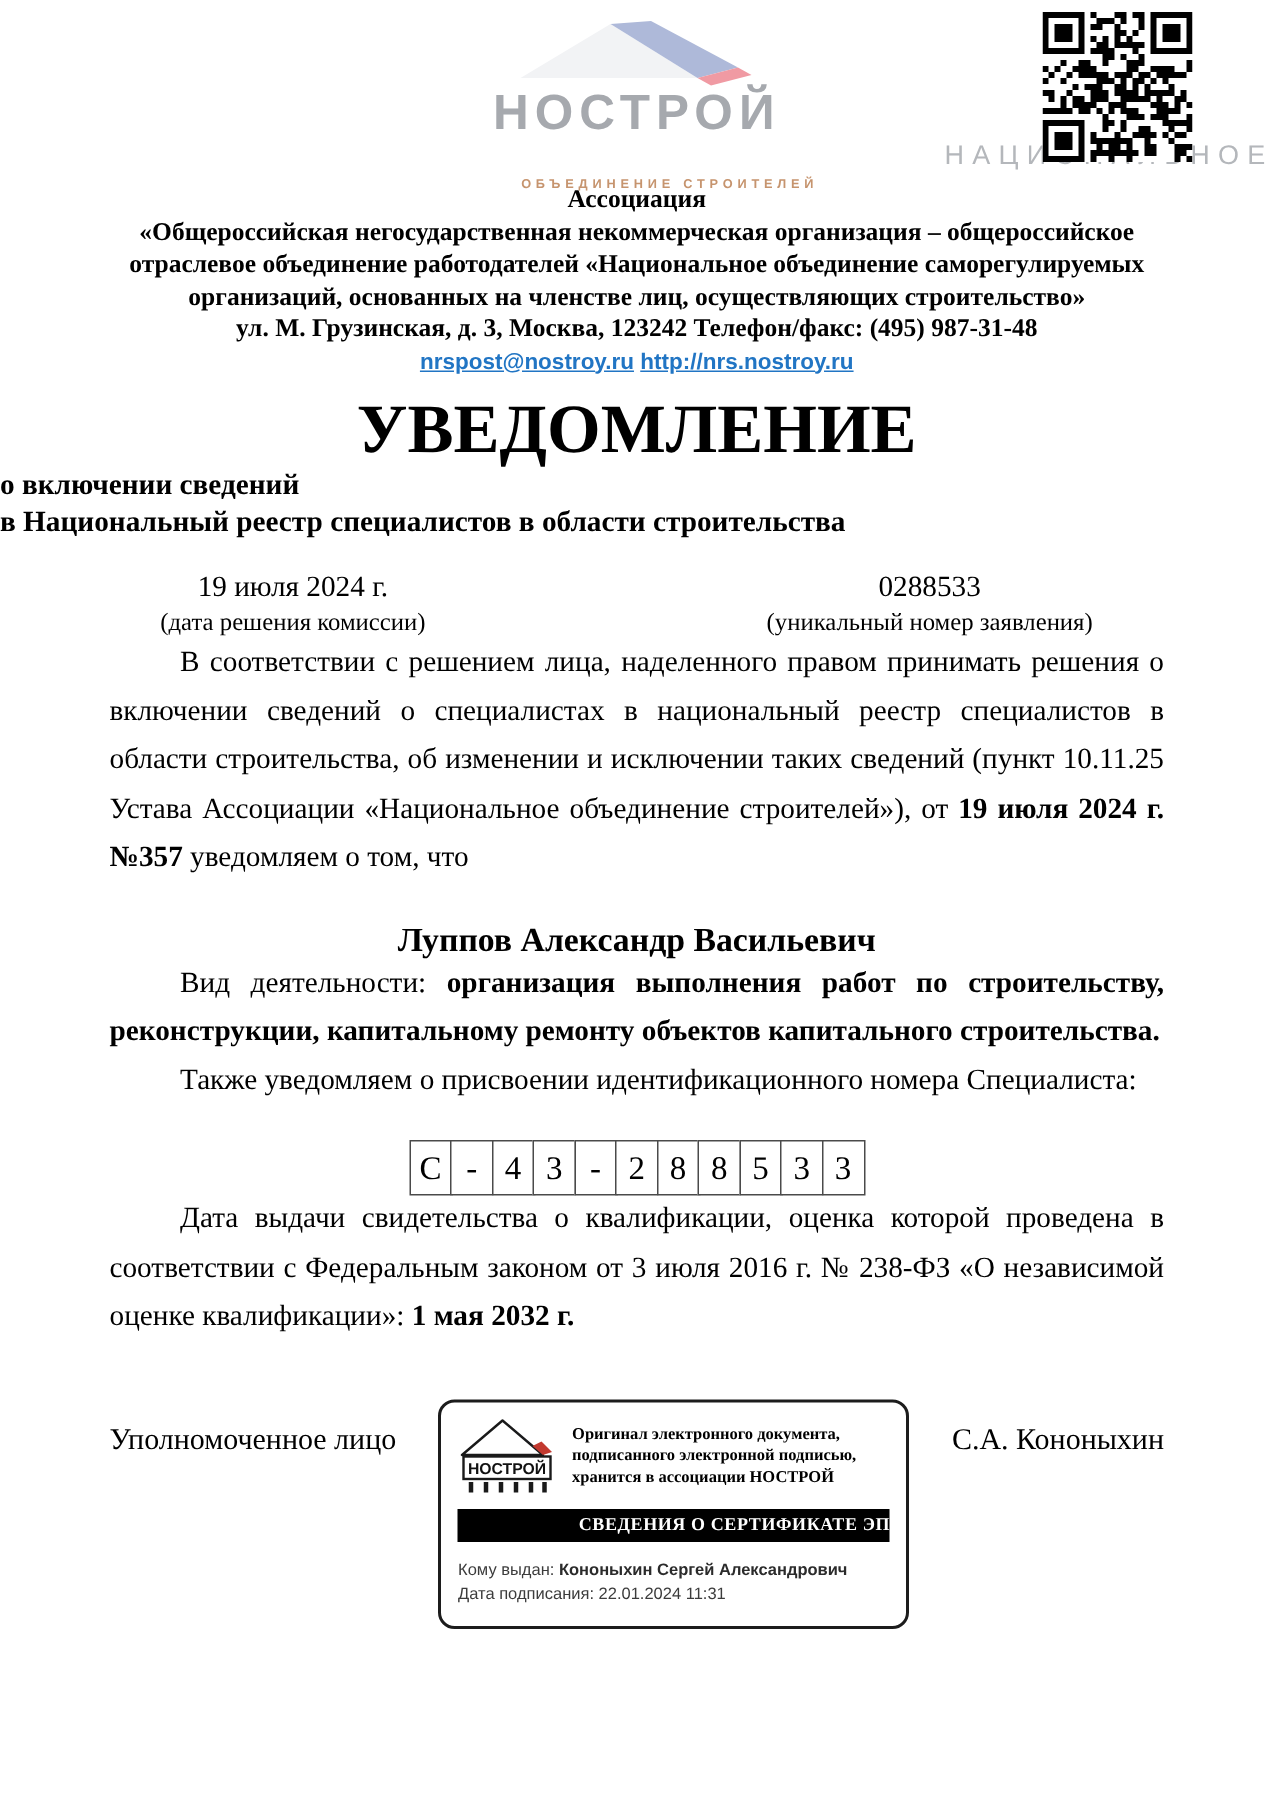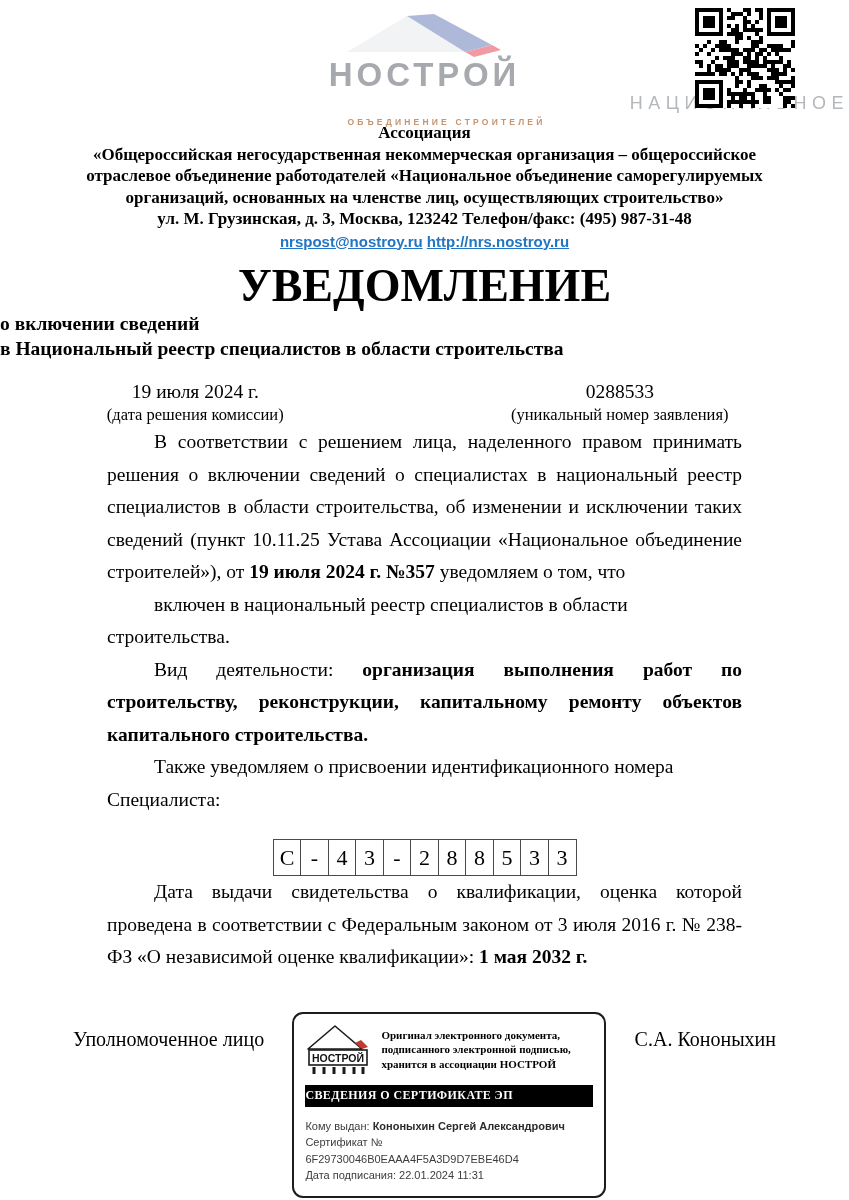--- a/index.html
+++ b/index.html
@@ -34,21 +34,21 @@
   
   .title { text-align:center; font-weight:700; font-size:46px; line-height:50px; margin-top:9px; }
   .subtitle { text-align:left; font-weight:700; font-size:19.5px; line-height:25px; }
   
   .decision { display:flex; margin-top:19px; }
   .dec-col1 { width:46%; text-align:center; }
   .dec-col2 { width:54%; text-align:center; }
   .dec-value { font-size:19.5px; line-height:24px; }
   .dec-label { font-size:16.5px; line-height:22px; }
   
-  .content { padding:0 107px; }
+  .content { padding:0 73px; }
   .just { text-align:justify; }
   p.body {
     font-size:19.5px; line-height:32.5px; margin:0; text-indent:47px;
   }
   .p1 { margin-top:15px; }
   .spec-name { text-align:center; font-weight:700; font-size:22.5px; margin-top:25px; }
   .included { margin-top:20px; }
   .activity { margin-top:21px; }
   .id-intro { margin-top:25px; }
   .id-row { display:flex; justify-content:center; margin-top:23px; }
@@ -63,21 +63,21 @@
   .sig-row { display:flex; justify-content:space-between; align-items:flex-start; padding:0 73px; margin-top:38px; }
   .sig-label, .sig-name { font-size:20px; padding-top:16px; white-space:nowrap; }
   
   .stamp {
     width:288px; border:2px solid #1c1c1c; border-radius:11px;
     background:#fff; padding:9px 11px 12px;
   }
   .stamp-top { display:flex; align-items:center; gap:10px; }
   .stamp-lines { font-family:"Liberation Serif", serif; font-weight:700; font-size:11px; line-height:14.5px; }
   .stamp-bar {
-    margin-top:8px; background:#000; color:#fff; text-align:left;
+    margin-top:8px; background:#000; color:#fff; text-align:right;
     font-family:"Liberation Serif", serif; font-weight:700; font-size:12px;
     letter-spacing:0.4px; padding:3px 0 4px;
   }
   .stamp-info { margin-top:11px; font-family:"Liberation Sans", sans-serif; font-size:11px; line-height:16.5px; color:#3c3c3c; }
   .stamp-info b { color:#2b2b2b; }
 </style>
 </head>
 <body>
 
 <div class="page">
@@ -119,22 +119,22 @@
     </div>
     <div class="dec-col2">
       <div class="dec-value">0288533</div>
       <div class="dec-label">(уникальный номер заявления)</div>
     </div>
   </div>
 
   <div class="content">
     <p class="body just p1"><span>В соответствии с решением лица, наделенного правом принимать решения о включении сведений о специалистах в национальный реестр специалистов в области строительства, об изменении и исключении таких сведений (пункт 10.11.25 Устава Ассоциации «Национальное объединение строителей»), от </span><b>19 июля 2024 г. №357</b><span> уведомляем о том, что</span></p>
 
+    <div class="spec-name">Луппов Александр Васильевич</div>
 
-    <p class="body included">включен в национальный реестр специалистов в области строительства.</p>
 
     <p class="body just activity"><span>Вид деятельности: </span><b>организация выполнения работ по строительству, реконструкции, капитальному ремонту объектов капитального строительства.</b></p>
 
     <p class="body id-intro">Также уведомляем о присвоении идентификационного номера Специалиста:</p>
 
     <div class="id-row">
       <div class="id-cell">С</div>
       <div class="id-cell">-</div>
       <div class="id-cell">4</div>
       <div class="id-cell">3</div>
@@ -165,21 +165,20 @@
         </svg>
         <div class="stamp-lines">
           <div>Оригинал электронного документа,</div>
           <div>подписанного электронной подписью,</div>
           <div>хранится в ассоциации НОСТРОЙ</div>
         </div>
       </div>
       <div class="stamp-bar">СВЕДЕНИЯ О СЕРТИФИКАТЕ ЭП</div>
       <div class="stamp-info">
         <div><span>Кому выдан: </span><b>Кононыхин Сергей Александрович</b></div>
-        <div>Сертификат № 6F29730046B0EAAA4F5A3D9D7EBE46D4</div>
         <div>Дата подписания: 22.01.2024 11:31</div>
       </div>
     </div>
 
     <div class="sig-name">С.А. Кононыхин</div>
   </div>
 
 </div>
 
 </body></html>

